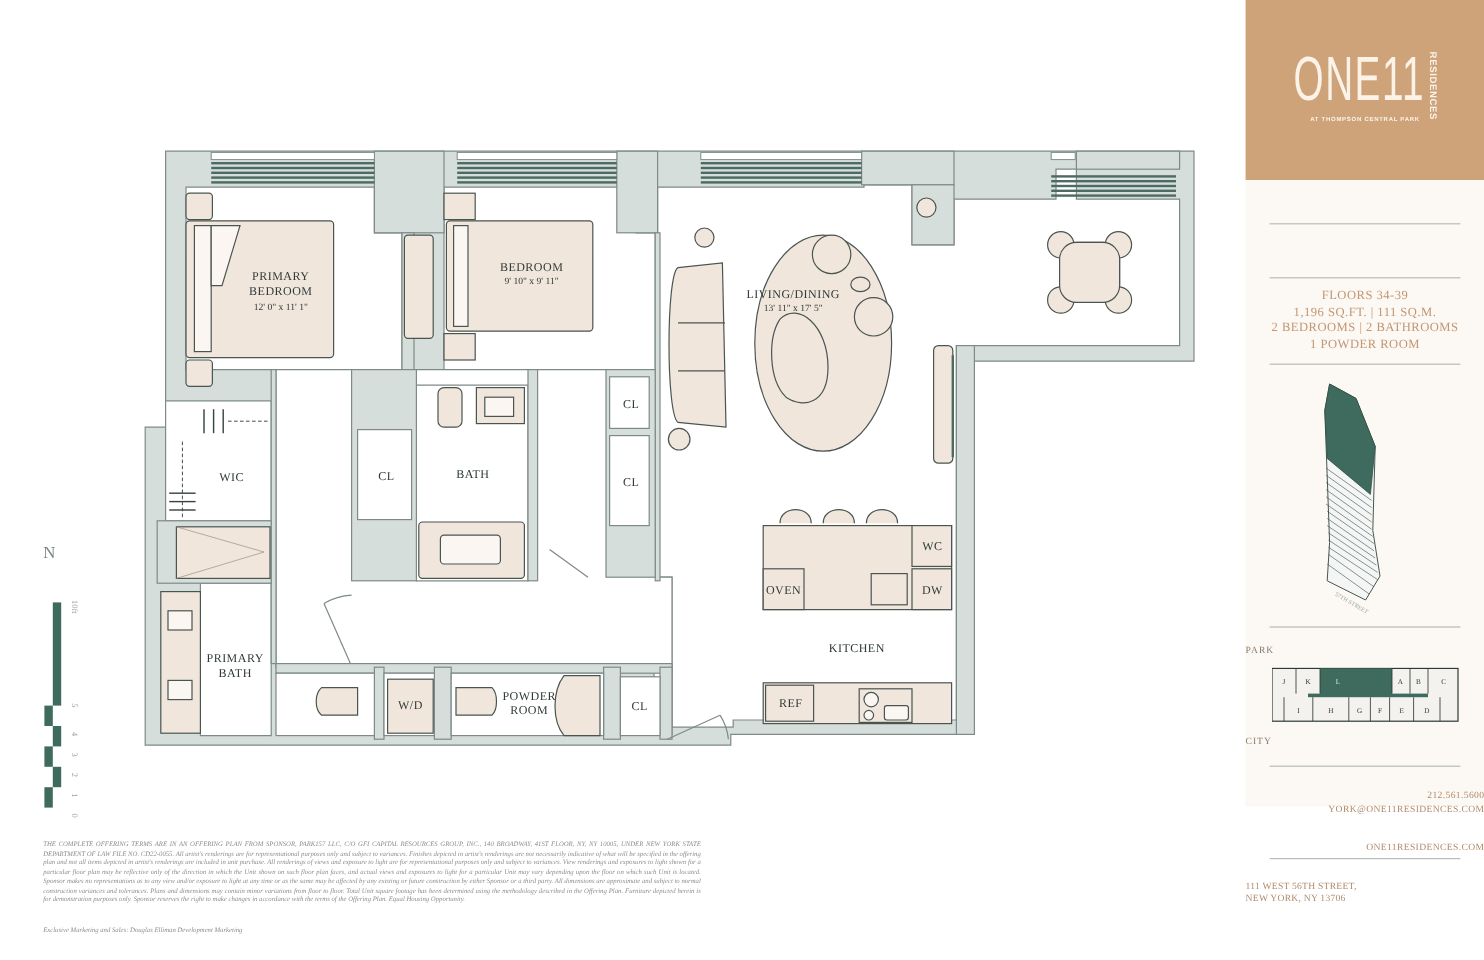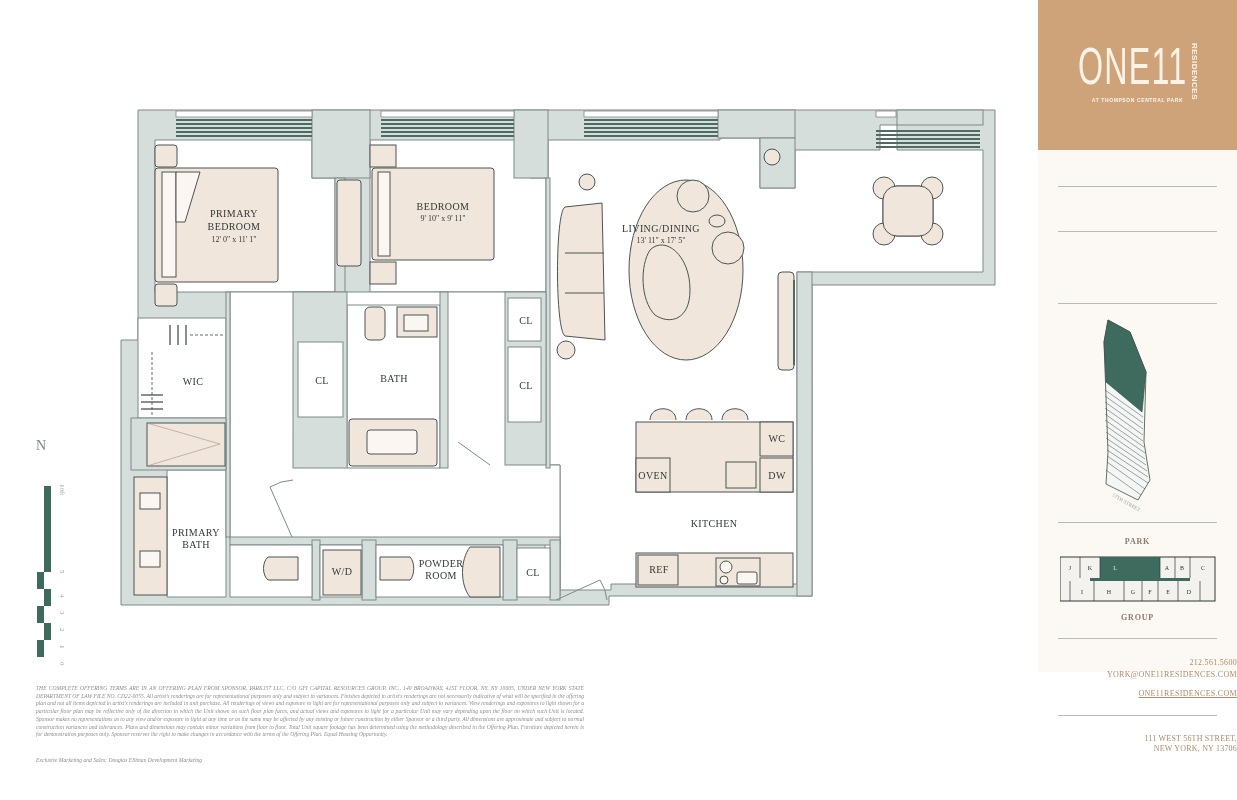--- a/index.html
+++ b/index.html
@@ -1,37 +1,37 @@
 <!DOCTYPE html>
 <html><head>
 <meta charset="utf-8">
 <style>
   * { box-sizing: border-box; margin: 0; padding: 0; }
   html, body { width: 1237px; height: 800px; background: #ffffff; overflow: hidden; }
   body { position: relative; font-family: "DejaVu Serif", serif; }
-  #plan-area { position: absolute; left: 0; top: 0; width: 1038px; height: 732px; background: #ffffff; }
+  #plan-area { position: absolute; left: 0; top: 16px; width: 1038px; height: 732px; background: #ffffff; }
   #plan-svg { position: absolute; left: 0; top: 0; }
   .room-label { font-family: "Liberation Serif", serif; fill: #2f3a38; letter-spacing: 0.4px; }
   .dim-label { font-family: "Liberation Serif", serif; fill: #2f3a38; }
   #sidebar { position: absolute; left: 1038px; top: 0; width: 199px; height: 672px; background: #fcf8f3; }
   #brand-block { position: absolute; left: 0; top: 0; width: 199px; height: 150px; background: #cfa379; }
   #brand-logo { position: absolute; left: 40px; top: 40px; color: #fbf3e8; font-family: "Liberation Sans Narrow", "Liberation Sans", sans-serif; font-weight: 300; font-size: 52px; letter-spacing: 2px; transform: scaleX(0.62); transform-origin: left top; line-height: 52px; }
   #brand-vertical { position: absolute; left: 147px; top: 43px; width: 14px; height: 50px; color: #fbf3e8; font-family: "Liberation Sans", sans-serif; font-size: 8px; font-weight: bold; writing-mode: vertical-rl; letter-spacing: 0.5px; }
   #brand-tagline { position: absolute; left: 0; width: 199px; top: 97px; text-align: center; color: #fbf3e8; font-family: "Liberation Sans", sans-serif; font-weight: bold; font-size: 5px; letter-spacing: 0.6px; }
   .rule { position: absolute; left: 20px; width: 159px; height: 1px; background: #b6bcba; }
   #residence-title { position: absolute; left: 0; width: 199px; top: 200px; text-align: center; font-family: "Liberation Serif", serif; font-size: 18px; color: #c29670; letter-spacing: 1.5px; }
   #specs { position: absolute; left: 0; width: 199px; top: 240px; text-align: center; font-family: "Liberation Serif", serif; font-size: 10.5px; line-height: 13.5px; color: #c29670; letter-spacing: 0.4px; }
   #tower-art { position: absolute; left: 40px; top: 312px; }
-  #keyplan-park, #keyplan-city { position: absolute; left: 0; width: 199px; text-align: center; font-family: "Liberation Serif", serif; font-size: 8px; color: #8a7a6a; letter-spacing: 0.8px; font-weight: bold; }
+  #keyplan-park, #keyplan-city { position: absolute; left: 0; width: 199px; font-family: "Liberation Serif", serif; font-size: 8px; color: #8a7a6a; letter-spacing: 0.8px; }
   #keyplan-park { top: 537px; }
   #keyplan-city { top: 613px; }
   #keyplan { position: absolute; left: 22px; top: 556px; }
   #contact { position: absolute; left: 0; width: 199px; top: 657px; text-align: right; font-family: "Liberation Serif", serif; font-size: 8px; line-height: 12px; color: #b08a6a; letter-spacing: 0.3px; }
-  #contact .web { margin-top: 7px; display: block; text-decoration: underline; }
-  #address { position: absolute; left: 0; width: 199px; top: 734px; text-align: right; font-family: "Liberation Serif", serif; font-size: 8px; line-height: 10px; color: #b08a6a; letter-spacing: 0.2px; }
+  #contact .web { margin-top: 19px; display: block; }
+  #address { position: absolute; left: 0; width: 199px; top: 734px; text-align: left; font-family: "Liberation Serif", serif; font-size: 8px; line-height: 10px; color: #b08a6a; letter-spacing: 0.2px; }
   #disclaimer { position: absolute; left: 36px; top: 685px; width: 548px; font-family: "Liberation Serif", serif; font-style: italic; font-size: 5.6px; line-height: 7.7px; color: #8c8c8c; text-align: justify; }
   #credits { position: absolute; left: 36px; top: 757px; font-family: "Liberation Serif", serif; font-style: italic; font-size: 5.6px; color: #8c8c8c; }
   #north-label { position: absolute; left: 36px; top: 438px; font-family: "Liberation Serif", serif; font-size: 14px; color: #7a8582; }
   #scale-bar { position: absolute; left: 30px; top: 480px; }
 </style>
 </head>
 <body>
 
 <div id="plan-area">
 
@@ -275,20 +275,26 @@
 <div id="sidebar">
   <div id="brand-block">
     <div id="brand-logo">ONE11</div>
     <div id="brand-vertical">RESIDENCES</div>
     <div id="brand-tagline">AT THOMPSON CENTRAL PARK</div>
   </div>
 
   <div class="rule" style="top:186px"></div>
   <div class="rule" style="top:231px"></div>
 
+  <div id="specs">
+    <div>FLOORS 34-39</div>
+    <div>1,196 SQ.FT. | 111 SQ.M.</div>
+    <div>2 BEDROOMS | 2 BATHROOMS</div>
+    <div>1 POWDER ROOM</div>
+  </div>
   <div class="rule" style="top:303px"></div>
 
   <svg id="tower-art" width="110" height="200">
     <path d="M30,8 L52,20 L68,60 L66,130 L72,168 L60,188 L28,172 L30,140 L26,30 Z" fill="#f4f6f5" stroke="#3f4e4a" stroke-width="0.8"></path>
     <path d="M30,8 L52,20 L68,60 L64,100 L28,70 L26,30 Z" fill="#3f6b5e" stroke="#2c4a42" stroke-width="0.6"></path>
     <g stroke="#3f4e4a" stroke-width="0.5">
       <line x1="27" y1="78" x2="65" y2="105"></line>
         <line x1="27" y1="84" x2="65" y2="111"></line>
       <line x1="27" y1="90" x2="65" y2="117"></line>
         <line x1="27" y1="96" x2="65" y2="123"></line>
@@ -334,21 +340,21 @@
       <text x="122" y="14">B</text>
       <text x="143" y="14">C</text>
       <text x="22" y="38">I</text>
       <text x="49" y="38">H</text>
       <text x="73" y="38">G</text>
       <text x="90" y="38">F</text>
       <text x="108" y="38">E</text>
       <text x="129" y="38">D</text>
     </g>
   </svg>
-  <div id="keyplan-city">GROUP</div>
+  <div id="keyplan-city">CITY</div>
   <div class="rule" style="top:638px"></div>
 
   <div id="contact">
     <div>212.561.5600</div>
     <div>YORK@ONE11RESIDENCES.COM</div>
     <span class="web">ONE11RESIDENCES.COM</span>
   </div>
   <div class="rule" style="top:715px"></div>
 
   <div id="address">

